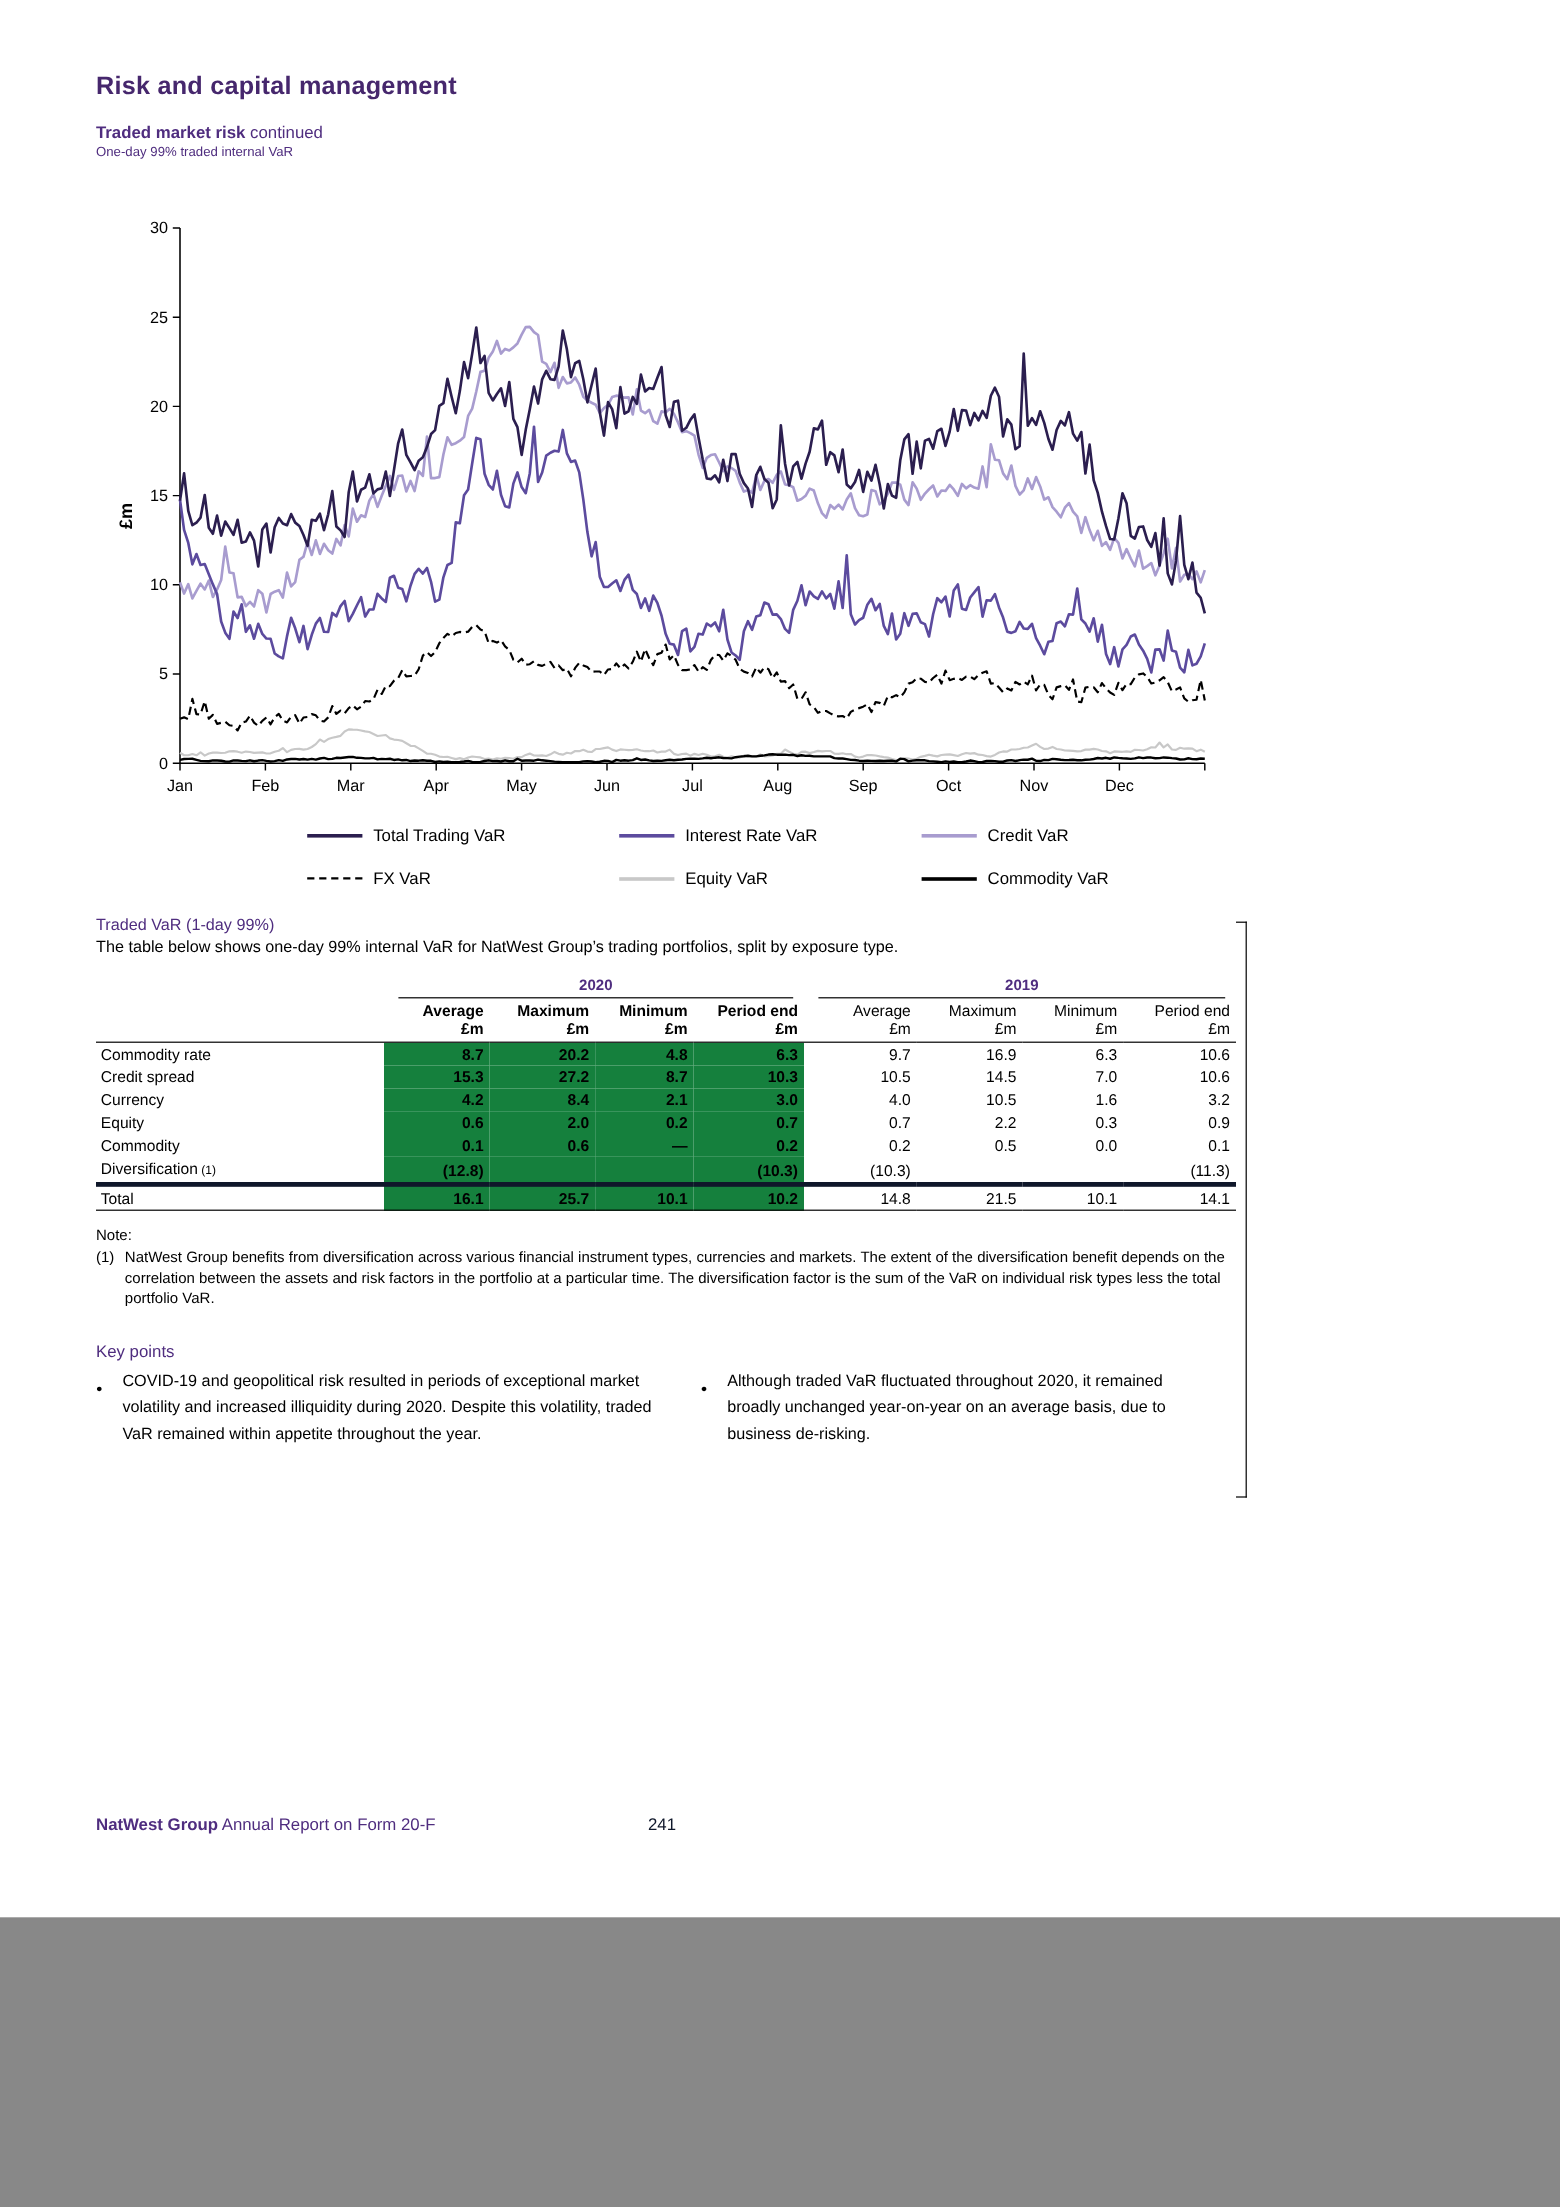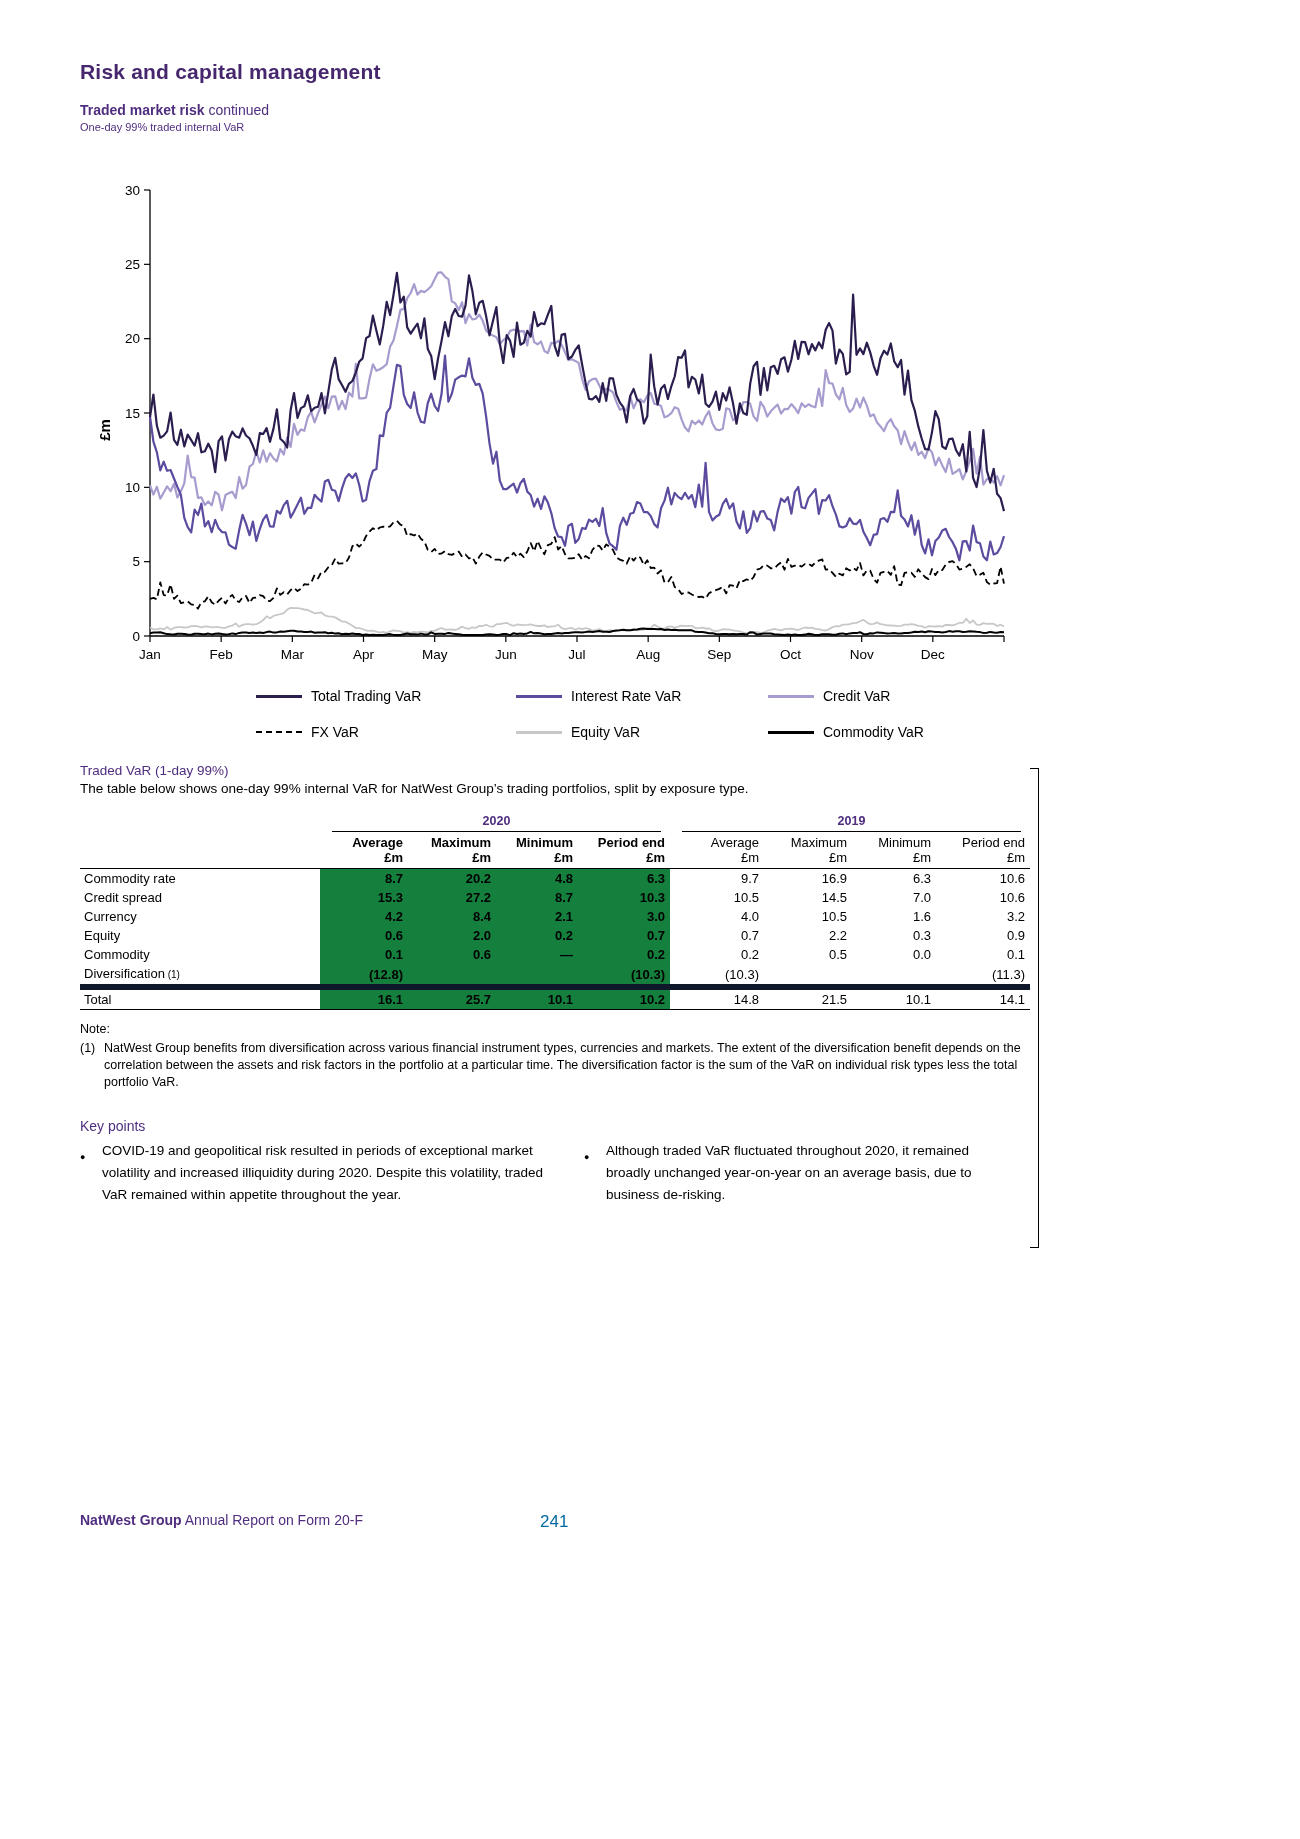--- a/index.html
+++ b/index.html
@@ -1,18 +1,18 @@
 <!DOCTYPE html>
 <html><head>
 <meta charset="utf-8">
 <style>
   * { margin:0; padding:0; box-sizing:border-box; }
   html,body { background:#888; }
   body { font-family:"Liberation Sans", sans-serif; }
-  .page { position:relative; width:1300px; height:1839px; background:#ffffff; margin:0 auto; color:#000; overflow:hidden; }
+  .page { position:relative; width:1300px; height:1598px; background:#ffffff; margin:0 auto; color:#000; overflow:hidden; }
   .abs { position:absolute; }
 
   .title { left:80px; top:60px; font-size:21px; font-weight:bold; color:#46276d; letter-spacing:0.2px; }
   .sub1 { left:80px; top:102px; font-size:14px; color:#4f2d7f; }
   .sub1 .b { font-weight:bold; }
   .sub2 { left:80px; top:121px; font-size:11px; color:#4f2d7f; }
 
   svg text { font-family:"Liberation Sans", sans-serif; }
 
   .legend { left:256px; top:688px; display:grid; grid-template-columns:260px 252px 250px; row-gap:20px; }
@@ -23,37 +23,37 @@
   .tbl-intro { left:80px; top:781px; font-size:13.5px; color:#000; }
 
   .var-table { left:80px; top:812px; border-collapse:collapse; table-layout:fixed; width:950px; font-size:13px; }
   .var-table th, .var-table td { padding:1px 5px 1px 4px; vertical-align:bottom; line-height:17px; }
   .var-table .num { text-align:right; }
   .var-table .row-label { text-align:left; }
   .group-line { border-bottom:1px solid #000; text-align:center; color:#4f2d7f; font-weight:bold; font-size:12.5px; padding-bottom:1px; margin:0 4px 2px 8px; }
   .var-table tr.colhead th { border-bottom:1px solid #000; font-weight:normal; line-height:14.5px; padding-bottom:3px; }
   .var-table tr.colhead th.y20 { font-weight:bold; }
   .var-table td.y20 { background:#15803d; font-weight:bold; }
-  .var-table tr.total-row td { border-top:6px solid #0f172a; border-bottom:1px solid #000; }
+  .var-table tr.total-row td { border-top:4px solid #0f172a; border-bottom:1px solid #000; }
   .note-ref { font-size:10px; }
 
   .bracket { left:1030px; top:768px; width:9px; height:480px; border-top:1.5px solid #000; border-right:1.5px solid #000; border-bottom:1.5px solid #000; }
 
   .note-head { left:80px; top:1022px; font-size:12.5px; }
   .note-item { left:80px; top:1040px; width:948px; font-size:12.5px; line-height:17px; display:flex; }
   .note-item .ref { flex:none; width:24px; }
 
   .kp-head { left:80px; top:1118px; font-size:14px; color:#4f2d7f; }
   .kp-list { left:80px; top:1140px; width:950px; display:grid; grid-template-columns:464px 424px; column-gap:40px; }
   .kp-bullet { display:flex; font-size:13.5px; line-height:22px; }
   .kp-bullet .dot { flex:none; width:22px; font-size:9px; padding-top:6px; }
 
   .footer-left { left:80px; top:1512px; font-size:14px; color:#4f2d7f; }
   .footer-left .b { font-weight:bold; }
-  .footer-page { left:540px; top:1512px; font-size:17px; color:#0369a1;text-align:right; }
+  .footer-page { left:540px; top:1512px; font-size:14px; color:#0f172a;text-align:right; }
 </style>
 </head>
 <body>
 
 <div class="page">
 
   <div class="abs title">Risk and capital management</div>
 
   <div class="abs sub1">
     <span class="b">Traded market risk</span><span> continued</span>

